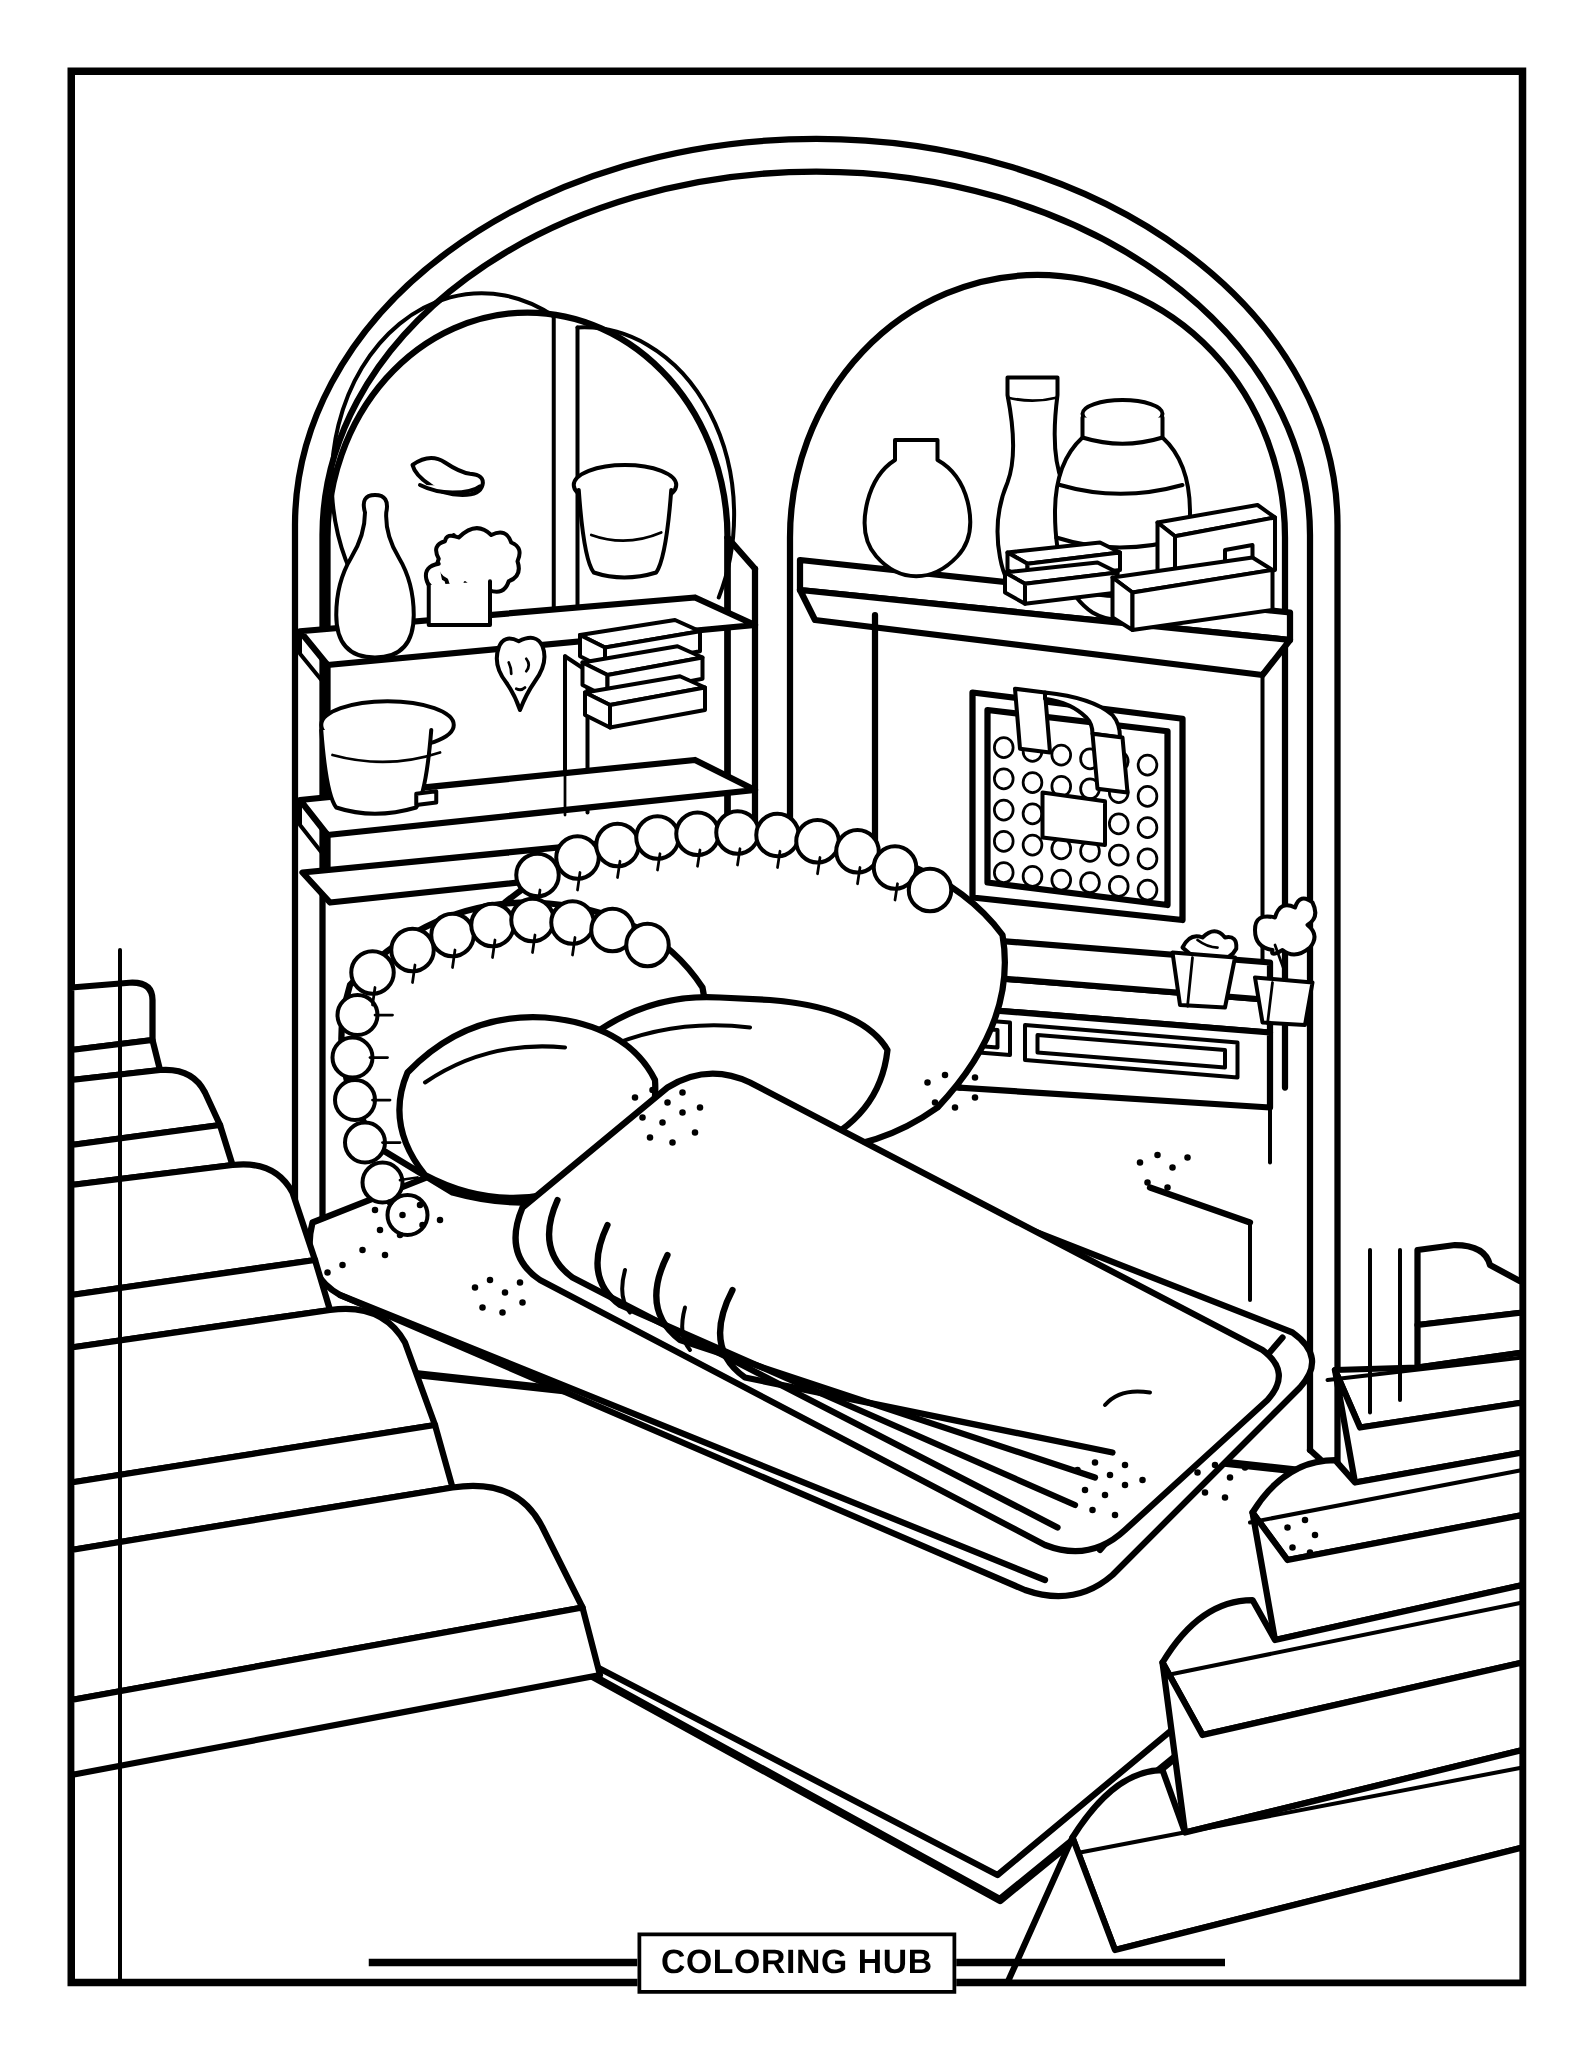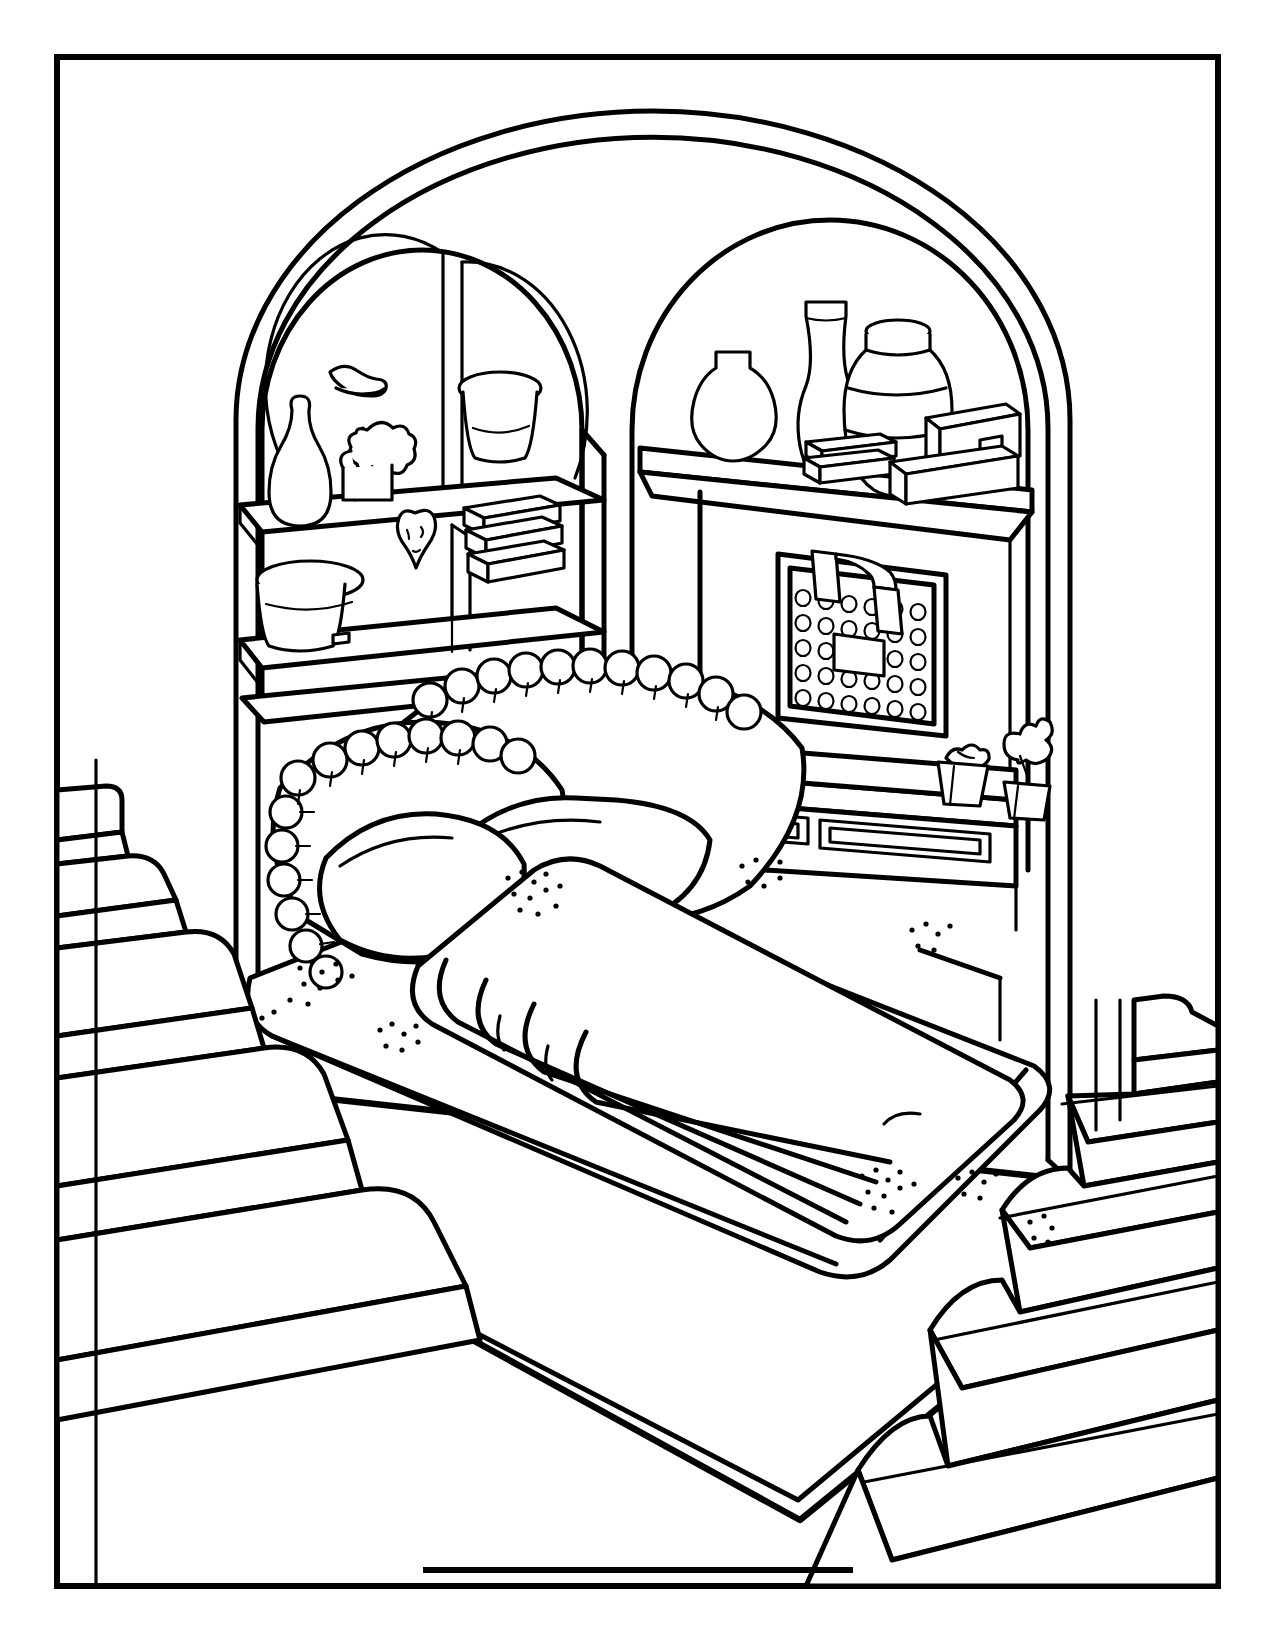--- a/index.html
+++ b/index.html
@@ -535,16 +535,17 @@
 
     <g>
       <path class="ln" d="M920 950 L1000 978"></path>
       <path class="ln-t" d="M1000 978 L1000 1040"></path>
     </g>
 
   </svg>
 
   <div class="footer-wrap">
     <div class="footer-line left"></div>
+    <div class="footer-badge">COLORING HUB</div>
     <div class="footer-line right"></div>
   </div>
 
 </div>
 
 </body></html>

